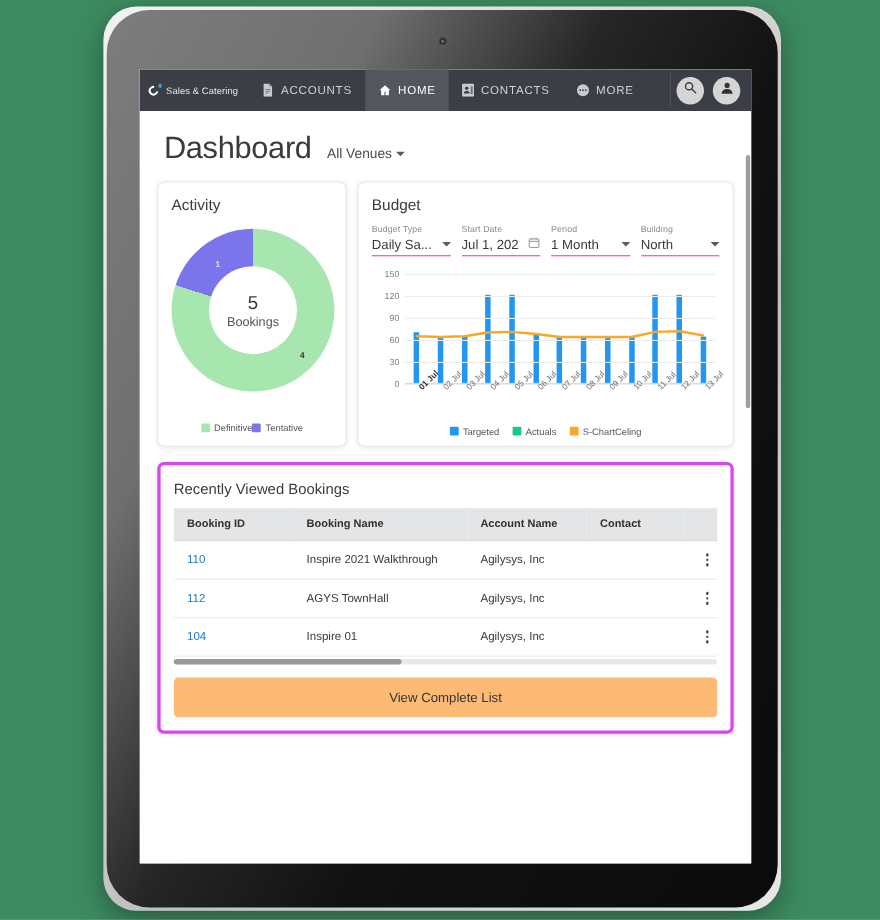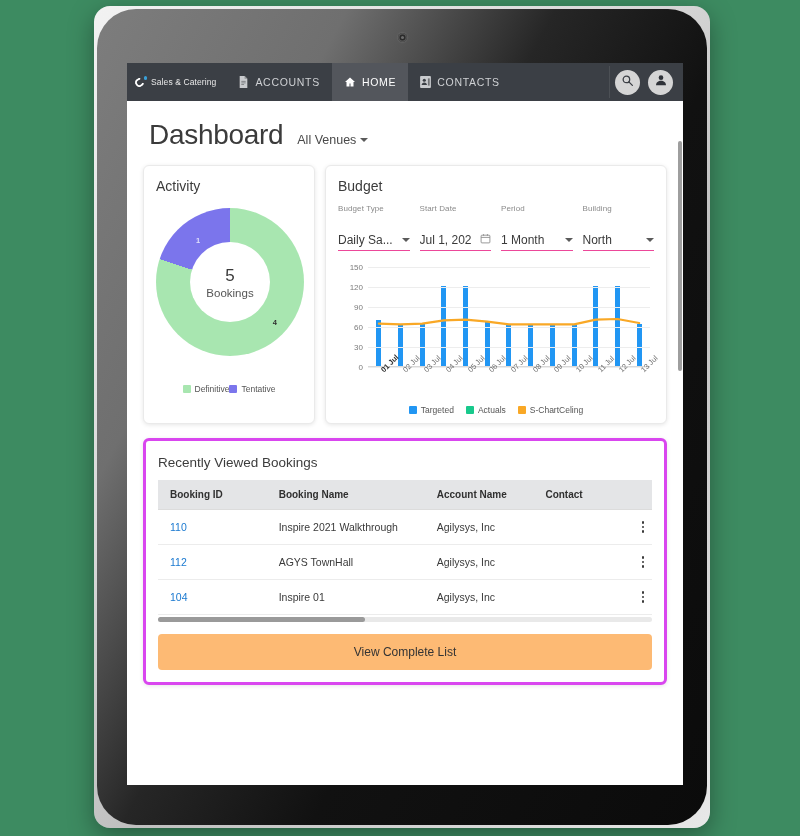--- a/index.html
+++ b/index.html
@@ -8,21 +8,21 @@
     font-family: "Liberation Sans", sans-serif;
     background: #3c8a60;
     overflow: hidden;
   }
   #stage { position: relative; width: 800px; height: 836px; background: #3d8b61; }
 
   
   .tablet-outer {
     position: absolute; left: 94px; top: 6px;
     width: 616px; height: 822px;
-    border-radius: 16px;
+    border-radius: 30px;
     background: linear-gradient(135deg,#f2f2f2 0%,#d8d8d8 38%,#bfbfbf 60%,#e8e8e8 100%);
     padding: 3px;
     box-shadow: 0 8px 26px rgba(0,0,0,.35);
   }
   .tablet-body {
     position: relative; width: 100%; height: 100%;
     border-radius: 39px;
     background: linear-gradient(118deg,#7d7d7d 0%,#6f6f6f 24%,#262626 44%,#111111 62%,#0b0b0b 100%);
     overflow: hidden;
   }
@@ -120,21 +120,21 @@
   .slice-val{ position:absolute; font-size:7.5px; font-weight:bold; }
   .sv-tent{ left:40px; top:28px; color:#dfe0fa; }
   .sv-def{ right:27px; bottom:29px; color:#2f2f2f; }
   .legend{ display:flex; justify-content:center; margin-top:28px; }
   .lg{ display:flex; align-items:center; gap:4px; font-size:8.5px; color:#555;}
   .lg i{ width:8px;height:8px; display:block; border-radius:1px;}
 
   
   .ctrls{ display:flex; gap:10px; margin-top:10px; }
   .ctrl{ flex:1; min-width:0; }
-  .ctrl-lab{ font-size:8px; color:#8a8a8a; margin-bottom:20px; letter-spacing:.1px;}
+  .ctrl-lab{ font-size:8px; color:#8a8a8a; margin-bottom:2px; letter-spacing:.1px;}
   .ctrl-val{
     display:flex; align-items:center; gap:4px;
     font-size:12px; color:#3a3a3a; border-bottom:1px solid #ec4899;
     padding-bottom:3px; white-space:nowrap; overflow:hidden; cursor:pointer;
   }
   .ctrl-val span.txt{ overflow:hidden; text-overflow:ellipsis; }
   .ctrl-val .caret{ margin-left:auto; }
   .cal-ico{ margin-left:auto; flex:none;}
 
   
@@ -237,20 +237,31 @@
               <svg width="11" height="12" viewBox="0 0 18 20" fill="#c9cbce">
                   <rect x="0" y="0" width="18" height="20" rx="1.5"></rect>
                   <circle cx="7" cy="7" r="2.6" fill="#3b3f45"></circle>
                   <path d="M2.6 15c0-2.6 2-4.2 4.4-4.2S11.4 12.4 11.4 15z" fill="#3b3f45"></path>
                   <rect x="13" y="4" width="3" height="12" fill="#6f7174"></rect>
                 </svg>
             </span>
             <span>CONTACTS</span>
           </div>
 
+          <div class="navitem">
+            <span>
+              <svg width="12" height="12" viewBox="0 0 22 22">
+                  <circle cx="11" cy="11" r="10" fill="#c9cbce"></circle>
+                  <circle cx="6.4" cy="11" r="1.5" fill="#3b3f45"></circle>
+                  <circle cx="11" cy="11" r="1.5" fill="#3b3f45"></circle>
+                  <circle cx="15.6" cy="11" r="1.5" fill="#3b3f45"></circle>
+                </svg>
+            </span>
+            <span>MORE</span>
+          </div>
 
           <div class="nav-right">
             <span class="nav-divider"></span>
             <div class="circlebtn">
               <span>
                 <svg width="13" height="13" viewBox="0 0 24 24" fill="none" stroke="#3b3f45" stroke-width="2.4">
                     <circle cx="10" cy="10" r="6"></circle>
                     <line x1="14.5" y1="14.5" x2="21" y2="21" stroke-linecap="round"></line>
                   </svg>
               </span>

